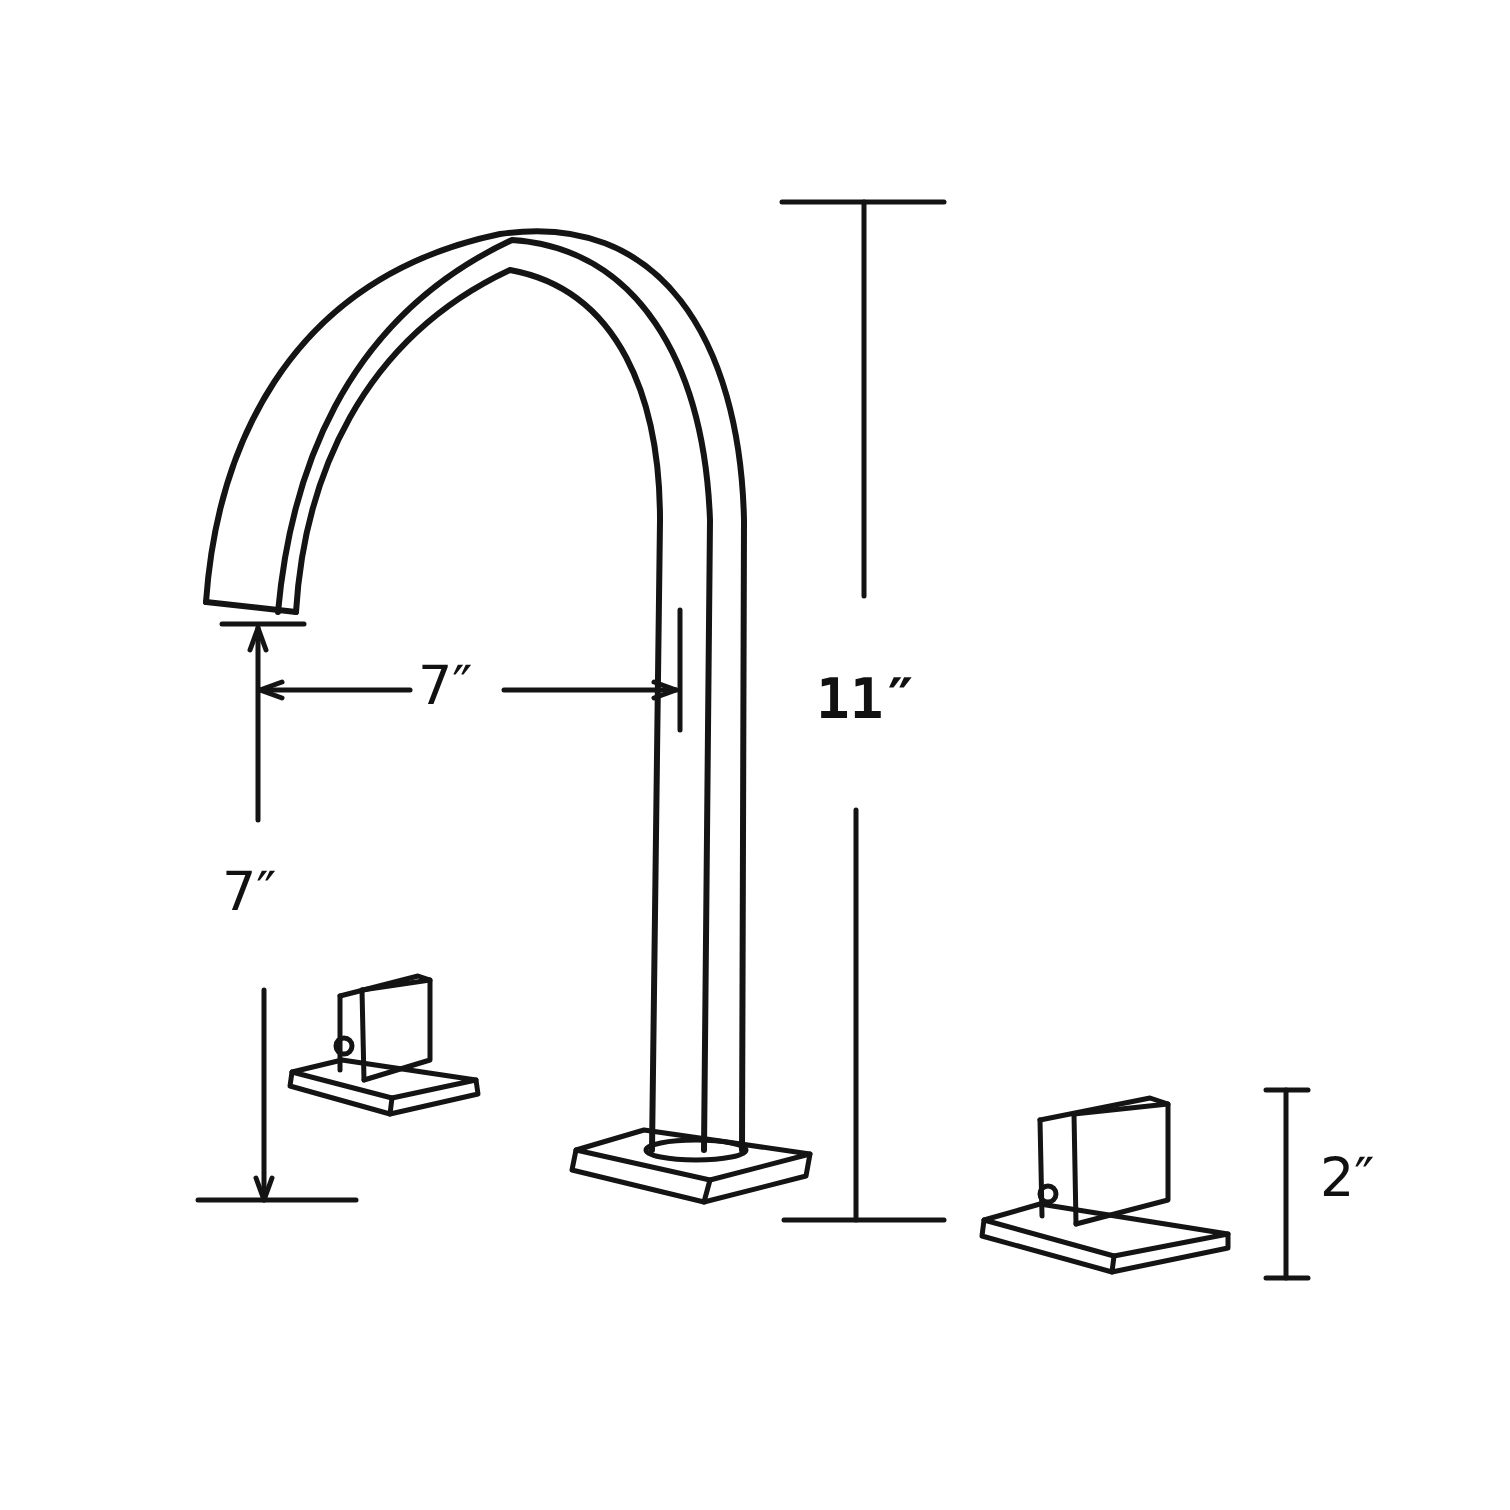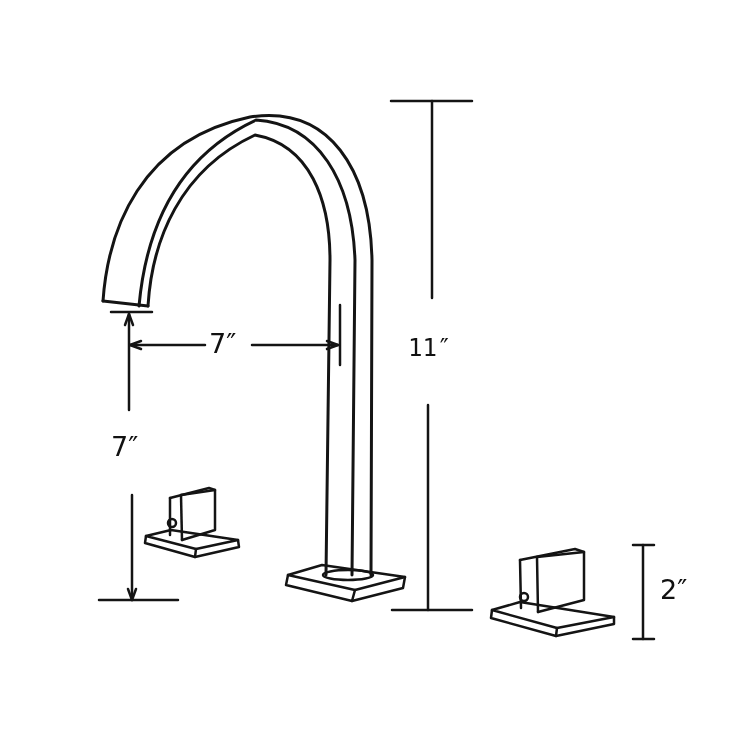--- a/index.html
+++ b/index.html
@@ -7,21 +7,21 @@
     .canvas { position: absolute; left: 0; top: 0; width: 755px; height: 755px; }
     .dim-label {
       position: absolute;
       font-family: "DejaVu Sans", sans-serif;
       font-size: 27px;
       color: #111111;
       line-height: 1;
       white-space: nowrap;
       background: transparent;
     }
-    .dim-label.mono { font-family: "DejaVu Sans Mono", monospace; font-size: 24px; font-weight: normal; }
+    .dim-label.mono { font-family: "DejaVu Sans Mono", monospace; font-size: 28px; font-weight: bold; }
     svg path, svg line, svg ellipse, svg circle { stroke: #141414; fill: none; stroke-linecap: round; stroke-linejoin: round; }
   </style>
 </head>
 <body>
 
 <div class="canvas">
   <svg width="755" height="755" viewBox="0 0 755 755" xmlns="http://www.w3.org/2000/svg">
 
     <g stroke-width="3">
 

